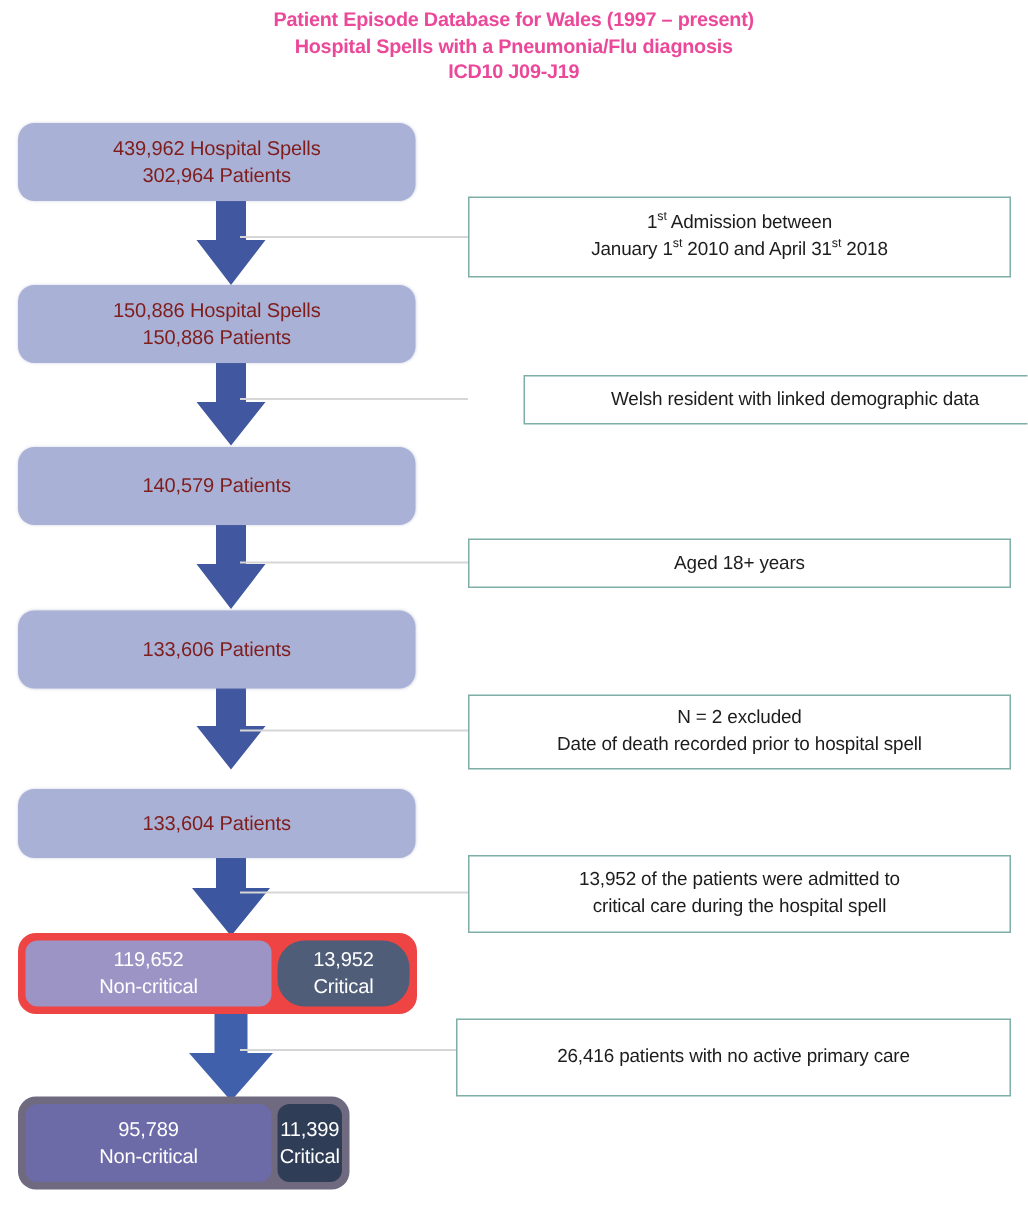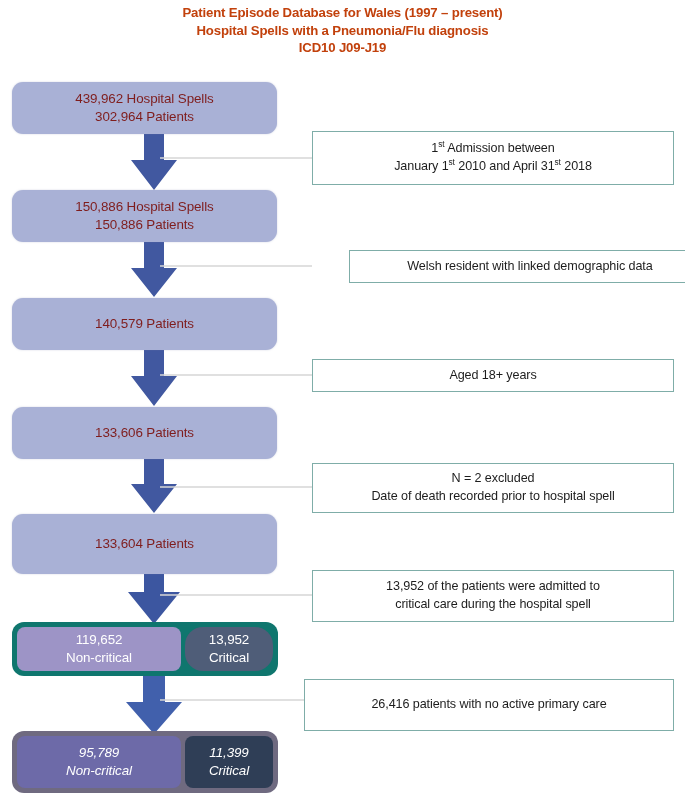--- a/index.html
+++ b/index.html
@@ -22,21 +22,21 @@
     position: absolute;
     left: 0;
     top: 4px;
     width: 685px;
     text-align: center;
     line-height: 1.33;
   }
   .title-line {
     font-size: 13.2px;
     font-weight: 600;
-    color: #c2410c;
+    color: #ec4899;
     letter-spacing: -0.15px;
     white-space: nowrap;
   }
 
   
   .canvas {
     position: absolute;
     left: 0;
     top: 0;
     width: 685px;
@@ -72,21 +72,21 @@
 
   
   .split-wrap {
     position: absolute;
     box-sizing: border-box;
     border-radius: 12px;
     padding: 5px;
     display: flex;
     gap: 4px;
   }
-  .split-wrap.light { background: #0f766e; }
+  .split-wrap.light { background: #ef4444; }
   .split-wrap.dark  { background: #6f6a80; }
 
   .seg {
     box-sizing: border-box;
     border-radius: 8px;
     color: #ffffff;
     display: flex;
     flex-direction: column;
     align-items: center;
     justify-content: center;
@@ -170,36 +170,36 @@
   </div>
 
   <div class="main-box" style="left:12px; top:298px; width:265px; height:52px;">
     <div class="ln">140,579 Patients</div>
   </div>
 
   <div class="main-box" style="left:12px; top:407px; width:265px; height:52px;">
     <div class="ln">133,606 Patients</div>
   </div>
 
-  <div class="main-box" style="left:12px; top:514px; width:265px; height:60px;">
+  <div class="main-box" style="left:12px; top:526px; width:265px; height:46px;">
     <div class="ln">133,604 Patients</div>
   </div>
 
   <div class="split-wrap light" style="left:12px; top:622px; width:266px; height:54px;">
     <div class="seg noncrit-light" style="flex:0 0 164px;">
       <div class="ln">119,652</div>
       <div class="ln">Non-critical</div>
     </div>
     <div class="seg crit-light" style="flex:1 1 auto;">
       <div class="ln">13,952</div>
       <div class="ln">Critical</div>
     </div>
   </div>
 
-  <div class="split-wrap dark" style="left:12px; top:731px; width:266px; height:62px;font-style:italic;">
+  <div class="split-wrap dark" style="left:12px; top:731px; width:221px; height:62px;">
     <div class="seg noncrit-dark" style="flex:0 0 164px;">
       <div class="ln">95,789</div>
       <div class="ln">Non-critical</div>
     </div>
     <div class="seg crit-dark" style="flex:1 1 auto;">
       <div class="ln">11,399</div>
       <div class="ln">Critical</div>
     </div>
   </div>
 

